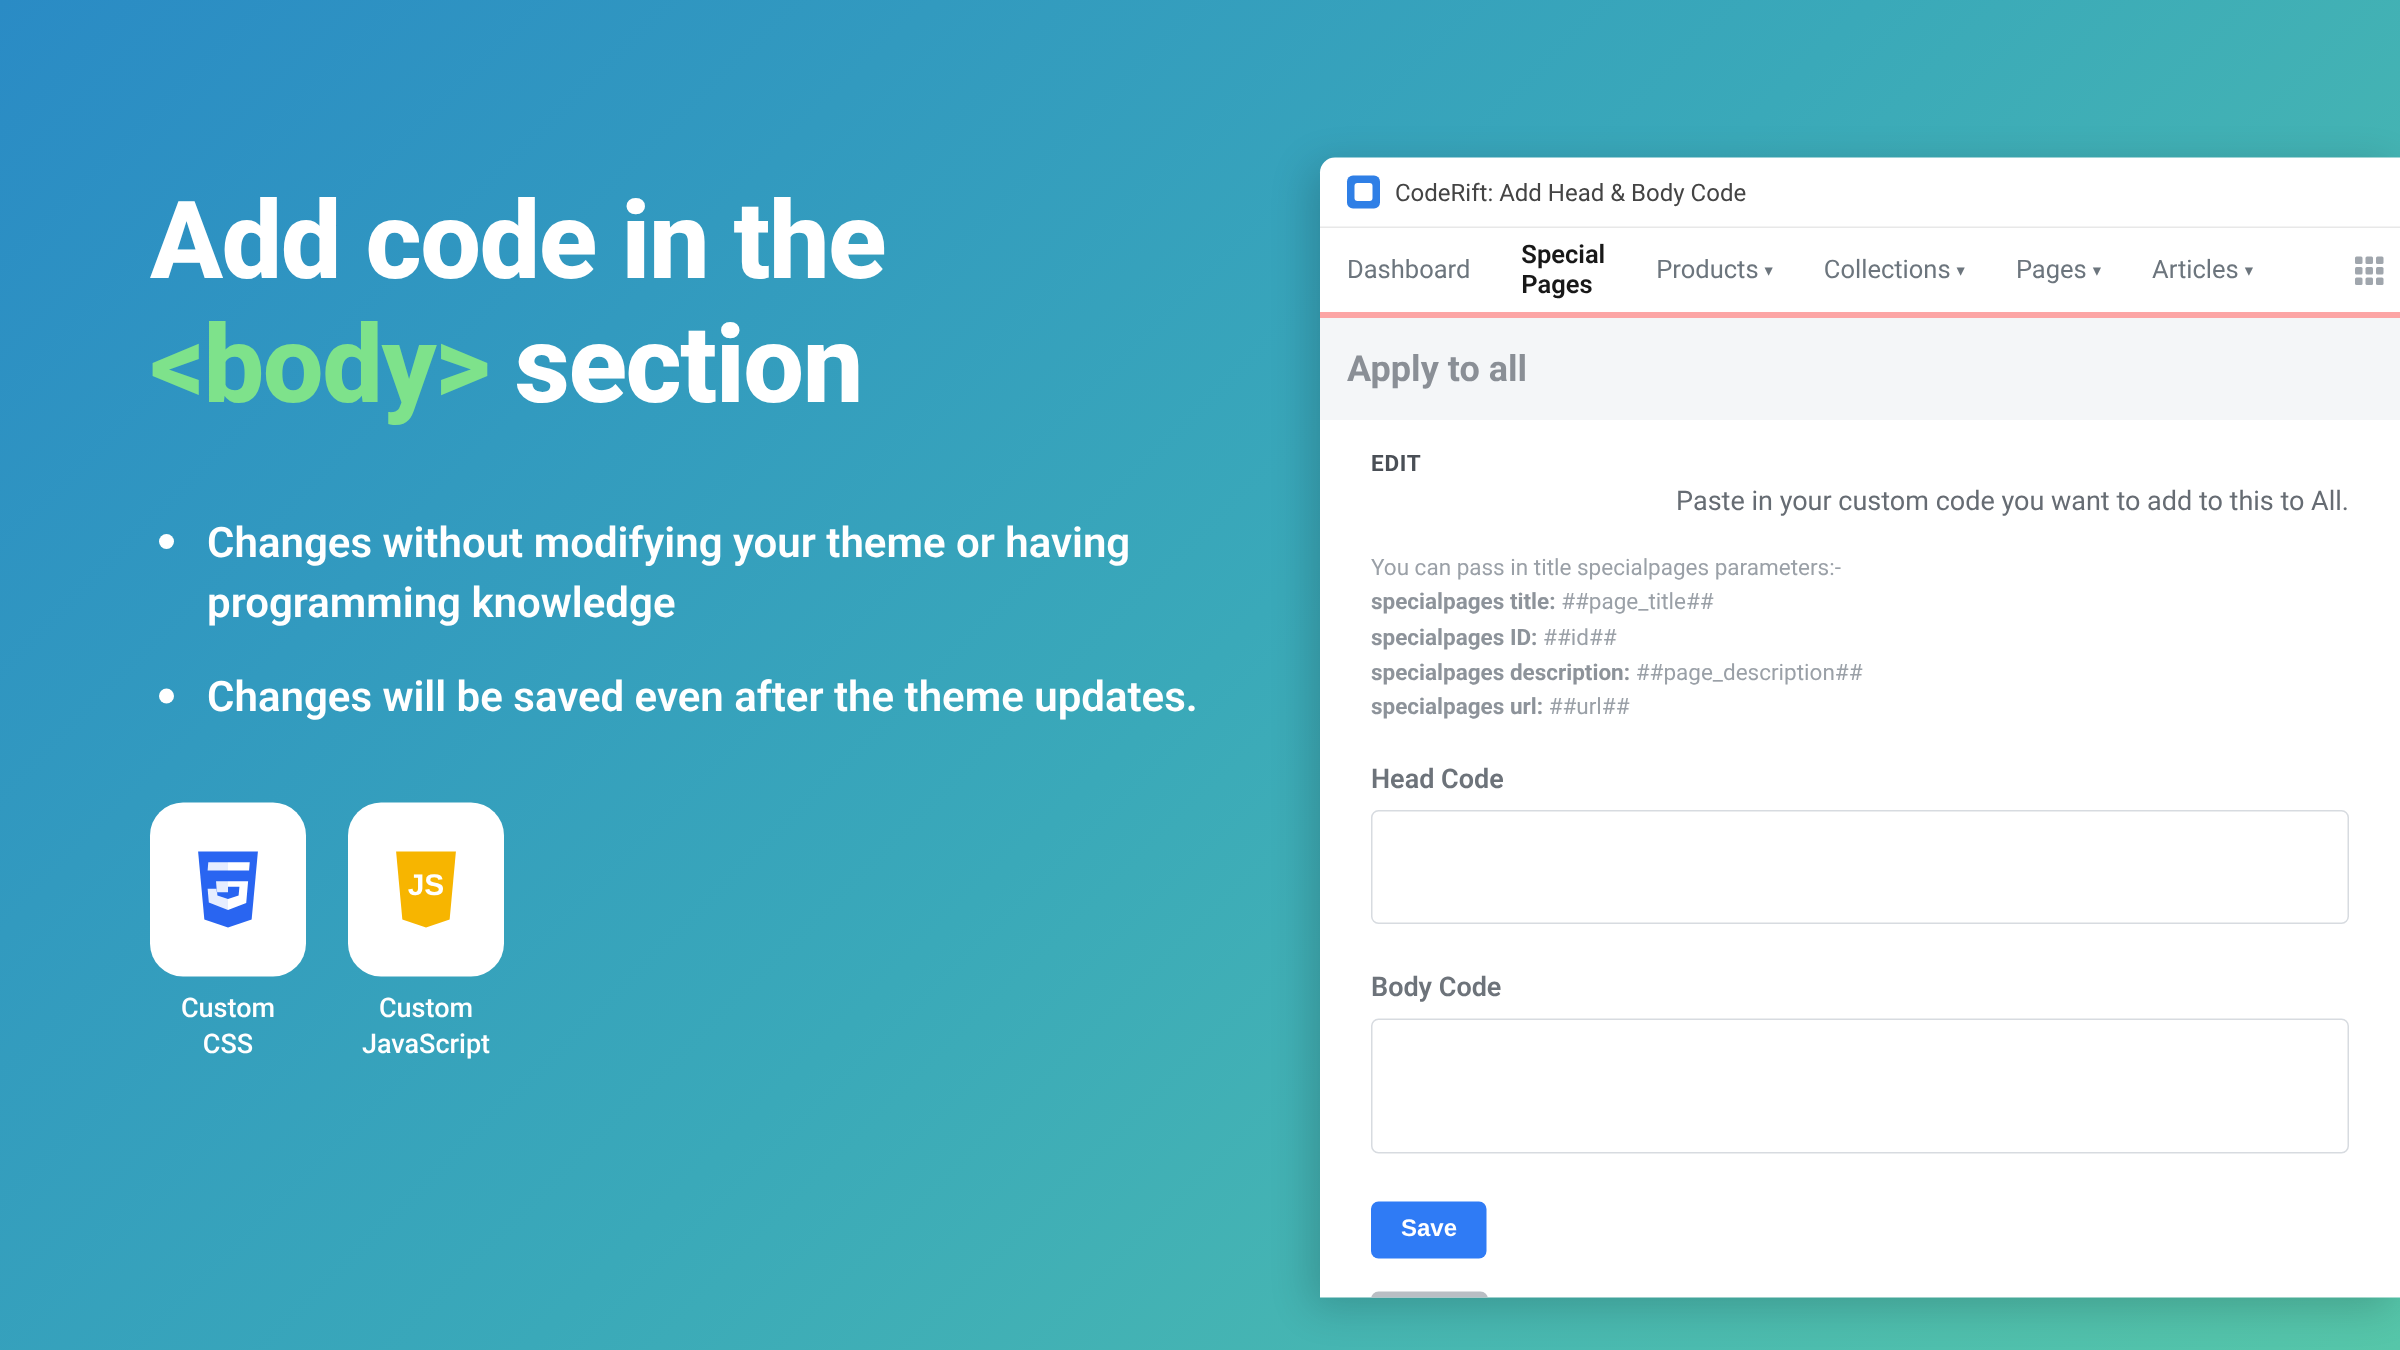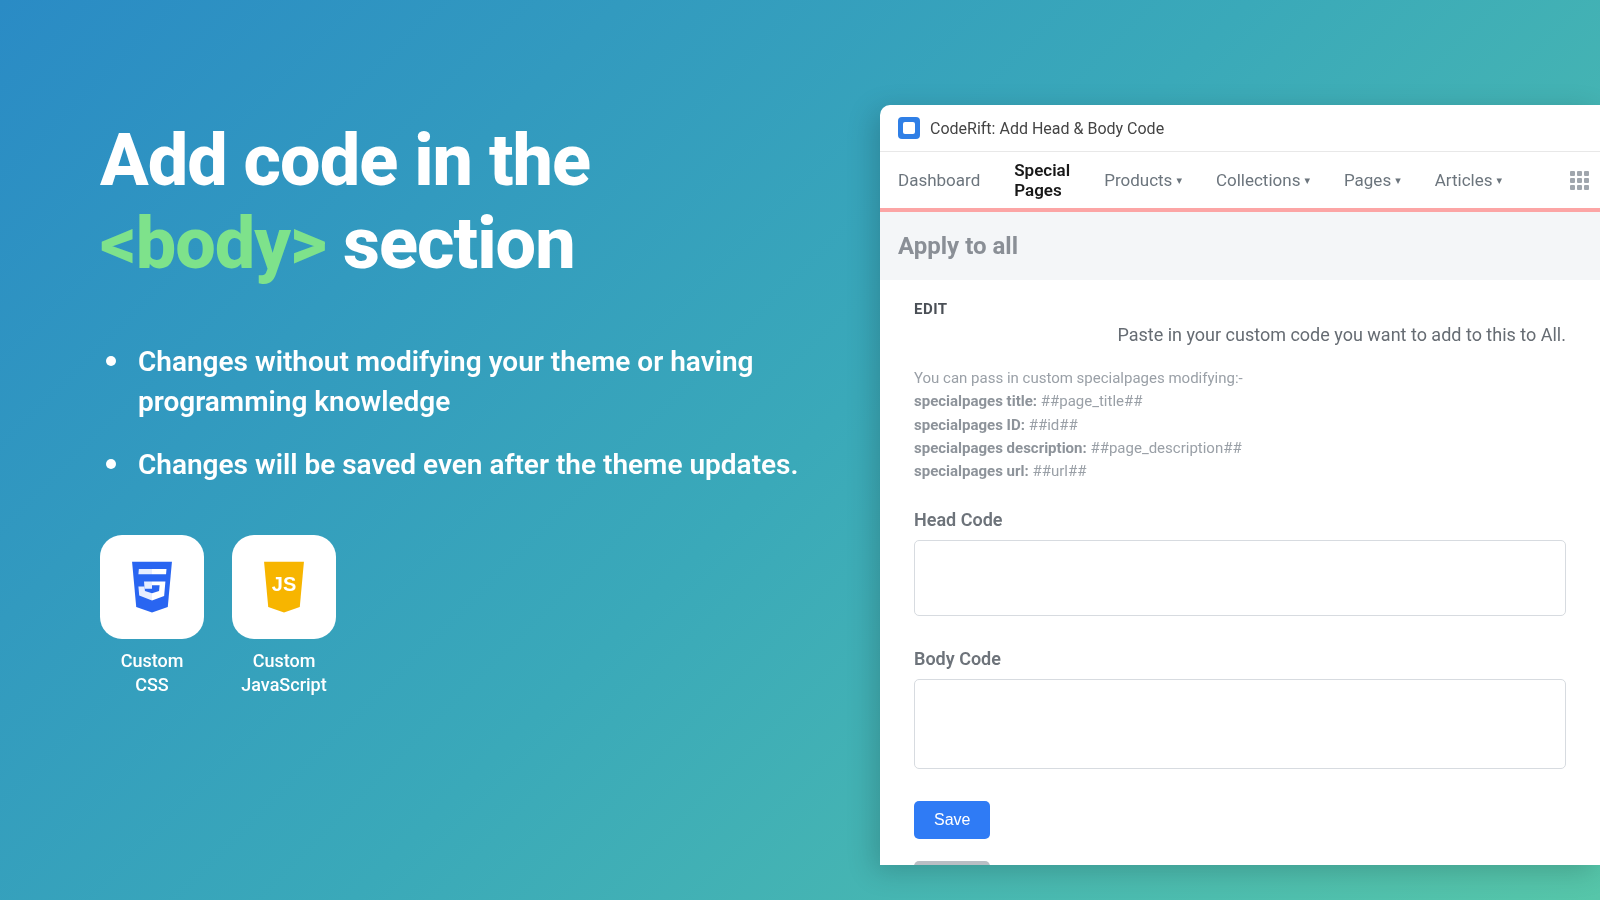--- a/index.html
+++ b/index.html
@@ -48,21 +48,21 @@
     border-radius: 50%;
   }
   .icon-row {
     display: flex;
     gap: 28px;
     margin-top: 50px;
   }
   .icon-card { text-align: center; }
   .icon-tile {
     width: 104px;
-    height: 104px;
+    height: 116px;
     background: #fff;
     border-radius: 22px;
     display: flex;
     align-items: center;
     justify-content: center;
     margin-bottom: 10px;
   }
   .icon-tile svg { width: 58px; height: 58px; }
   .icon-label { font-size: 18px; font-weight: 500; line-height: 1.3; }
 
@@ -163,21 +163,21 @@
     resize: none;
     font-family: ui-monospace, Menlo, monospace;
     font-size: 14px;
     padding: 8px;
   }
   .btn {
     display: inline-block;
     padding: 10px 20px;
     border-radius: 5px;
     font-size: 16px;
-    font-weight: 400;
+    font-weight: 700;
     border: none;
     cursor: pointer;
     margin-bottom: 22px;
   }
   .btn-primary { background: #2f7bf5; color: #fff; }
   .btn-secondary { background: #b9bec4; color: #fff; }
 </style>
 </head>
 <body>
 
@@ -260,21 +260,21 @@
       </div>
   </div>
 
   <div class="applyto">Apply to all</div>
 
   <div class="panel">
     <div class="edit-label">EDIT</div>
     <div class="edit-desc">Paste in your custom code you want to add to this to All.</div>
 
     <div class="params">
-      <div>You can pass in custom specialpages modifying:-</div>
+      <div>You can pass in title specialpages parameters:-</div>
       <div><span class="b">specialpages title:</span> <span>##page_title##</span></div>
       <div><span class="b">specialpages ID:</span> <span>##id##</span></div>
       <div><span class="b">specialpages description:</span> <span>##page_description##</span></div>
       <div><span class="b">specialpages url:</span> <span>##url##</span></div>
     </div>
 
     <div class="field-label">Head Code</div>
     <textarea class="code-box" value="" style=""></textarea>
 
     <div class="field-label">Body Code</div>

